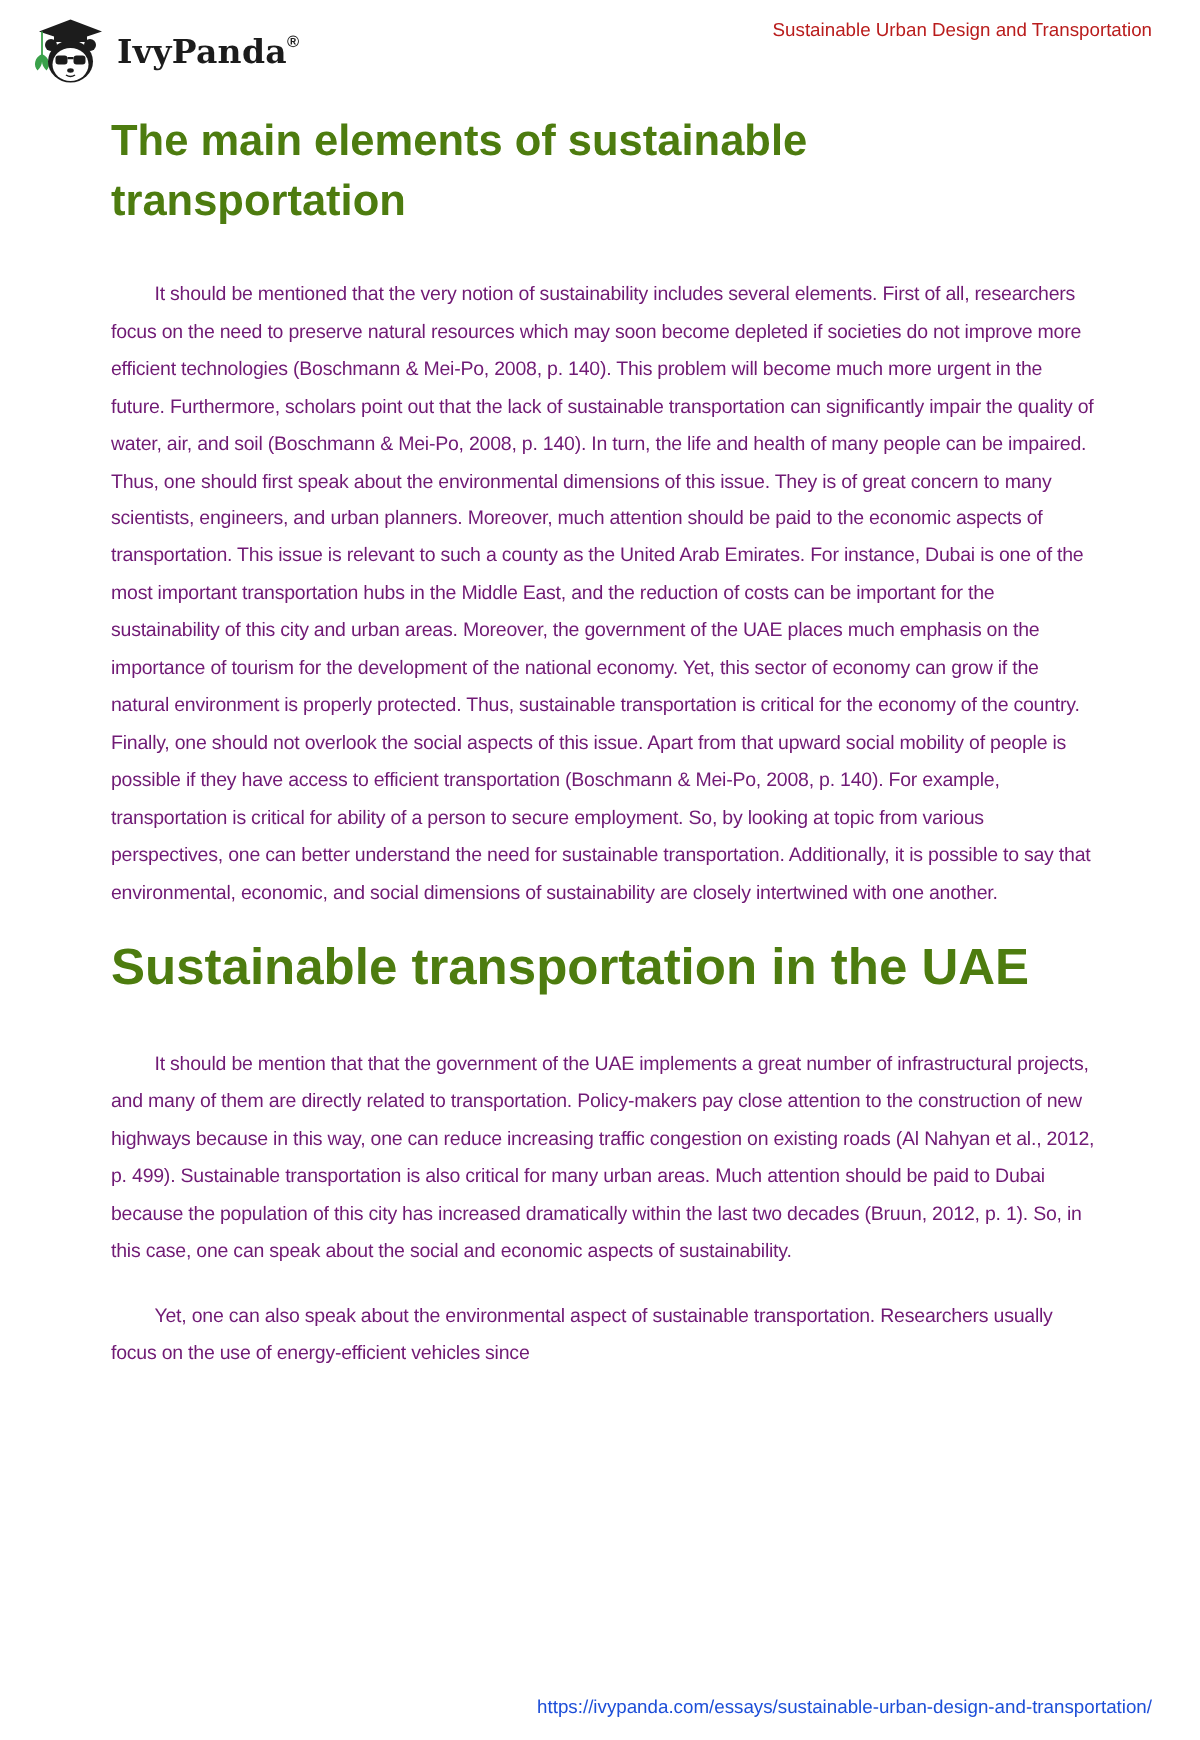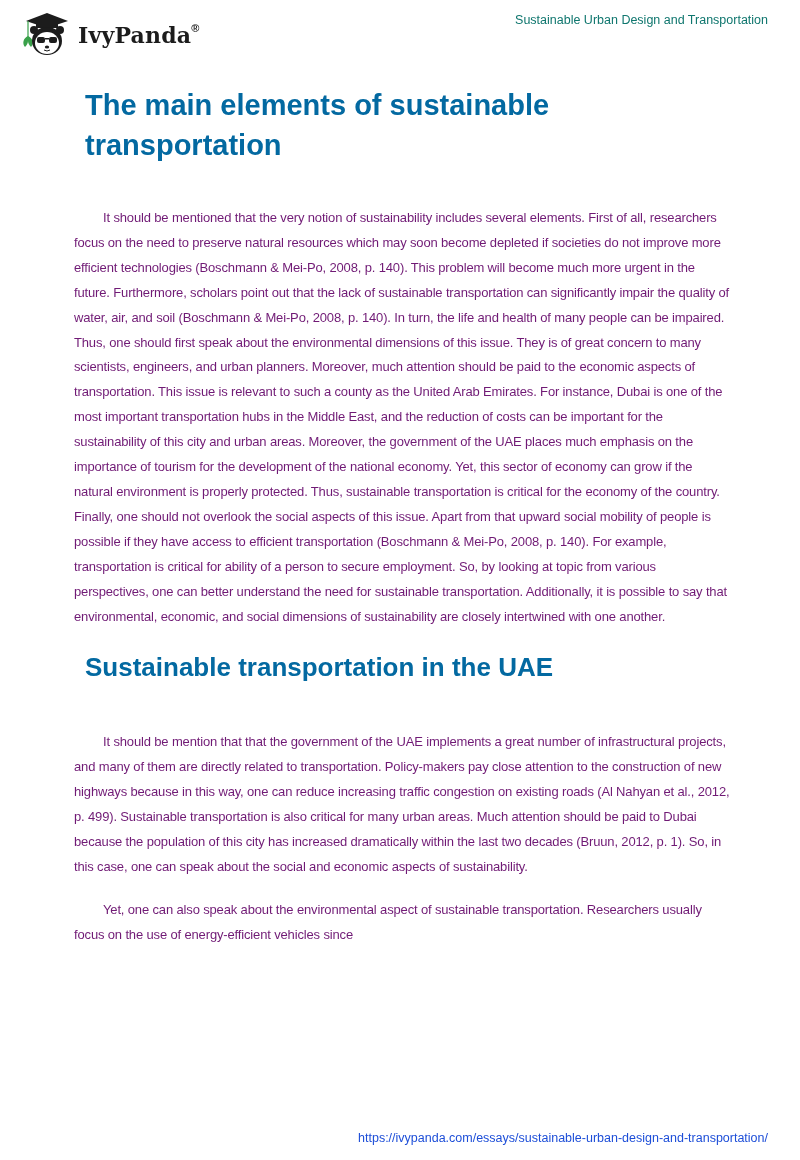--- a/index.html
+++ b/index.html
@@ -52,42 +52,42 @@
       vertical-align: super;
       position: relative;
       top: -3px;
       color: #1c1c1c;
     }
     .doc-title {
       position: absolute;
       right: 32px;
       top: 13px;
       font-size: 12.5px;
-      color: #0f766e;
+      color: #b91c1c;
       white-space: nowrap;
     }
     .content {
       position: absolute;
       left: 74px;
       top: 70px;
       width: 656px;
     }
     h2 {
-      margin: 11px;
+      margin: 0;
       font-family: "Liberation Sans", sans-serif;
       font-weight: bold;
-      color: #0369a1;
+      color: #4d7c0f;
     }
     h2.h-main {
       font-size: 29px;
       line-height: 40px;
       padding-top: 4px;
     }
     h2.h-uae {
-      font-size: 26px;
+      font-size: 34px;
       line-height: 40px;
     }
     p.para {
       margin: 0;
       font-size: 13px;
       line-height: 24.9px;
       text-indent: 29px;
       color: #701a75;
       letter-spacing: -0.15px;
     }

